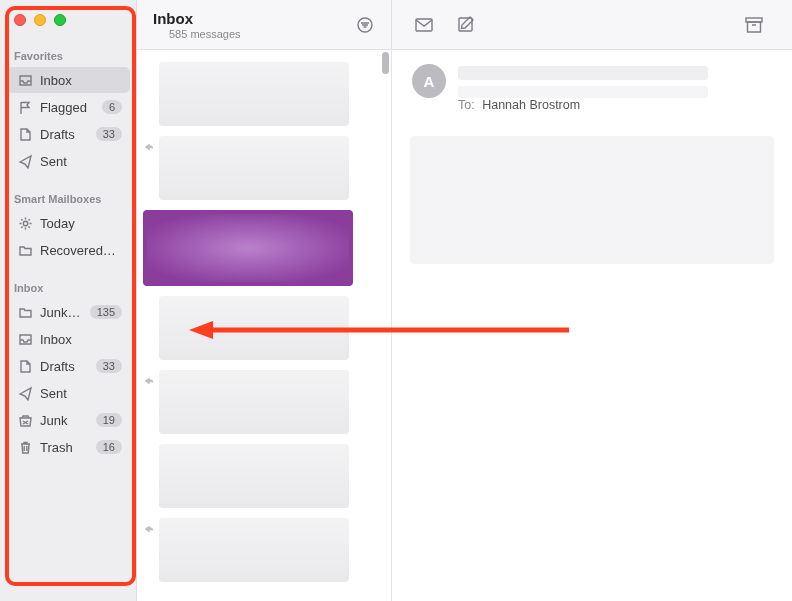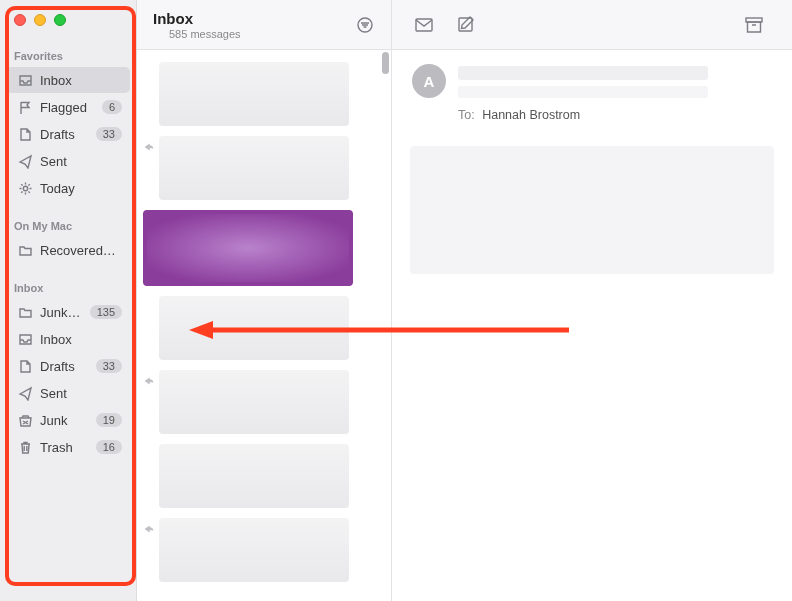--- a/index.html
+++ b/index.html
@@ -46,21 +46,21 @@
   .reader-toolbar { height:50px; border-bottom:1px solid #e3e3e6; background:#f7f6f8; display:flex; align-items:center; padding: 0 14px; }
   .tool-btn { width:36px; height:30px; display:flex; align-items:center; justify-content:center; margin-right:6px; border-radius:5px; }
   .tool-btn svg { width:20px; height:20px; }
   .reader-toolbar .spacer { flex:1; }
 
   .msg-header { padding: 14px 20px 10px 20px; display:flex; gap:12px; }
   .avatar { width:34px; height:34px; border-radius:50%; background:#bcbbc0; color:#fff; font-weight:600; display:flex; align-items:center; justify-content:center; font-size:15px; flex-shrink:0; }
   .from-block { flex:1; }
   .from-line { width:250px; height:14px; background:#efeff1; border-radius:3px; margin-top:2px; }
   .subj-line { width:250px; height:12px; background:#f5f5f7; border-radius:3px; margin-top:6px; }
-  .to-line { margin-top:10px; font-size:12.5px; color:#555; }
+  .to-line { font-size:12.5px; color:#555; }
   .to-line .to-label{ color:#888; margin-right:4px; }
 
   .body-block { margin: 14px 18px; width: calc(100% - 36px); height: 128px; background:#f4f4f6; border-radius:4px; }
 
   
   .anno-box { position:absolute; left:5px; top:6px; width:131px; height:580px; border:4px solid #ff3d20; border-radius:10px; pointer-events:none; }
   .anno-arrow { position:absolute; top:320px; left:189px; width:380px; height:20px; pointer-events:none; }
   .anno-arrow line { stroke:#ff3d20; stroke-width:5; }
   .anno-arrow polygon { fill:#ff3d20; }
 
@@ -159,29 +159,29 @@
           <span class="count-bubble">33</span>
         </div>
         <div class="side-item">
           <span class="icon">
             <svg viewBox="0 0 15 15">
               <use href="#plane-icon"></use>
             </svg>
           </span>
           <span class="label">Sent</span>
         </div>
+        <div class="section-header">Smart Mailboxes</div>
         <div class="side-item">
           <span class="icon">
             <svg viewBox="0 0 15 15">
               <use href="#gear-icon"></use>
             </svg>
           </span>
           <span class="label">Today</span>
         </div>
-        <div class="section-header">On My Mac</div>
         <div class="side-item">
           <span class="icon">
             <svg viewBox="0 0 15 15">
               <use href="#folder-icon"></use>
             </svg>
           </span>
           <span class="label">Recovered…</span>
         </div>
         <div class="section-header">Inbox</div>
         <div class="side-item">

